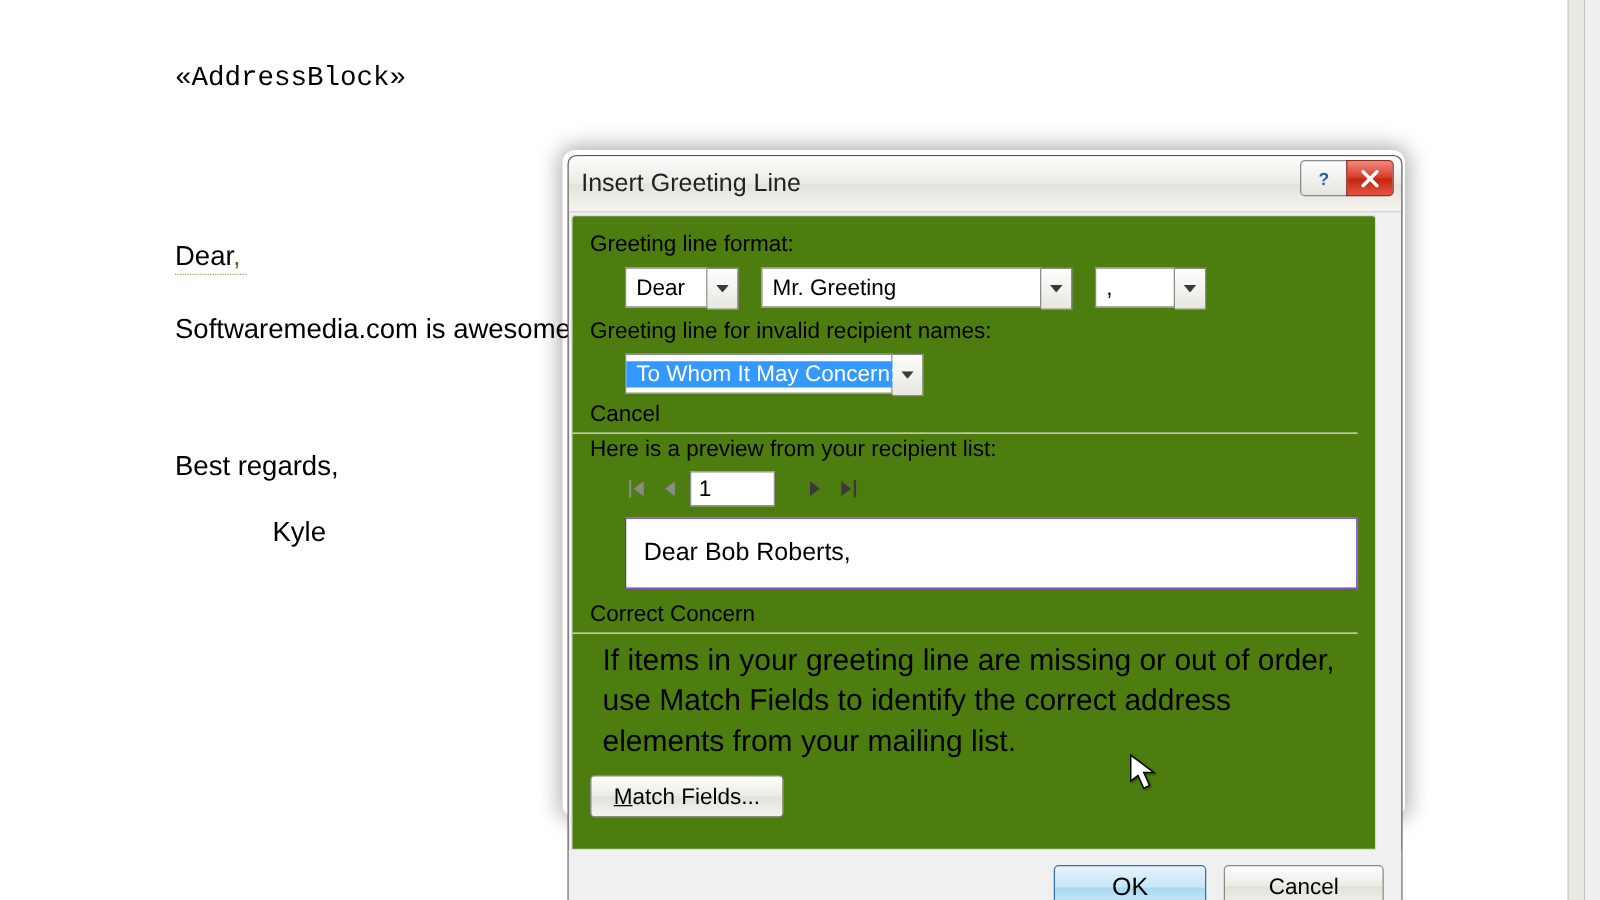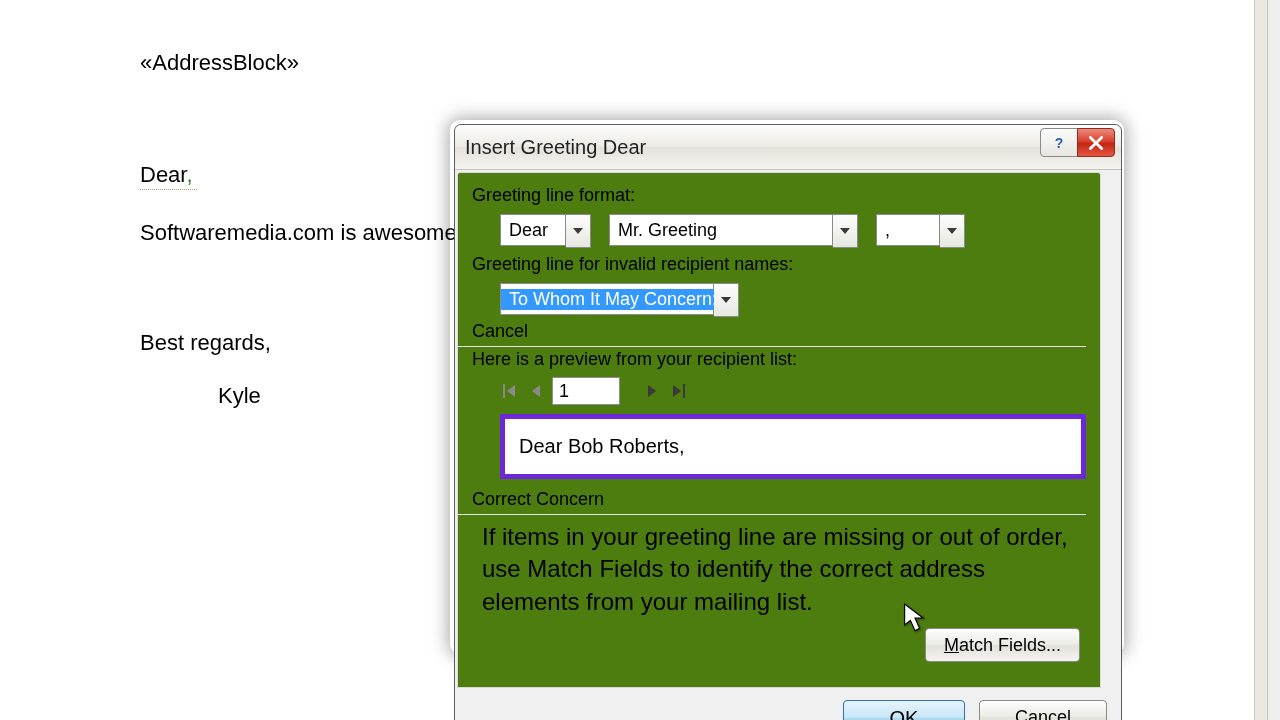--- a/index.html
+++ b/index.html
@@ -1,21 +1,21 @@
 <!DOCTYPE html>
 <html><head>
 <meta charset="utf-8">
 <style>
   html,body{margin:0;padding:0;width:1280px;height:720px;font-family:"Segoe UI",Tahoma,sans-serif;background:#fff;color:#000;overflow:hidden}
   .page{position:absolute;left:0;top:0;width:1254px;height:720px;background:#fff}
   .ruler-gap{position:absolute;left:1254px;top:0;width:13px;height:720px;background:#e9e9e2;border-left:1px solid #c8c8c0}
   .scroll-track{position:absolute;left:1267px;top:0;width:13px;height:720px;background:#efefef;box-shadow:inset 1px 0 0 #c4c4c4}
   .doc{position:absolute;left:140px;top:50px;right:40px;font-size:22px;line-height:1.2}
-  .address-block{font-family:Liberation Sans, sans-serif}
-  .dear-line{margin-top:86px;border-bottom:1px dotted #9aa970;display:inline-block;padding-right:4px}
+  .address-block{font-family:Liberation Mono, monospace}
+  .dear-line{margin-top:116px;border-bottom:1px dotted #9aa970;display:inline-block;padding-right:4px}
   .squig{color:#3a7d2a}
   .body-line{margin-top:30px}
   .regards{margin-top:84px}
   .kyle{margin-top:26px;padding-left:78px}
 
   
   .dlg-shadow{position:absolute;left:450px;top:120px;width:674px;height:534px;border-radius:10px;box-shadow:0 0 18px 2px rgba(0,0,0,.35);background:transparent;pointer-events:none}
   .dialog{position:absolute;left:454px;top:124px;width:666px;border:1px solid #5c5c5c;border-radius:7px;background:#f0f0f0;font-size:18px}
   .titlebar{height:44px;border-bottom:1px solid #c0c0c0;border-radius:7px 7px 0 0;background:linear-gradient(#fdfdfd,#ecebe6 48%,#e3e2db 52%,#f5f4ef);position:relative;display:flex;align-items:center}
   .title{padding-left:10px;font-size:20px;color:#222}
@@ -33,24 +33,24 @@
   .sel-box{border:1px solid #8a8a8a;background:#fff;display:flex;align-items:center;height:30px}
   .sel-box span{padding:0 8px;white-space:nowrap}
   .sel-box.sel-highlight span{background:#3399ff;color:#fff}
   .dd-btn{width:24px;height:32px;border:1px solid #8a8a8a;border-left:none;background:linear-gradient(#fdfdfd,#e7e7e1);display:flex;align-items:center;justify-content:center}
   .dd-btn svg{width:10px;height:6px}
   .sep-line{height:1px;background:#e4e4e4;margin:4px 0 2px -14px}
   .nav-row{display:flex;align-items:center;gap:6px;margin:6px 0 8px 28px}
   .nav-btn{width:20px;height:30px;display:flex;align-items:center;justify-content:center;color:#8a8a8a}
   .nav-btn.enabled{color:#3a3a3a}
   .rec-num{width:54px;height:26px;border:1px solid #8f8f8f;background:#fff;padding:0 6px;font-size:18px}
-  .preview-box{margin:0 0 10px 28px;border:5px solid #6d28d9;background:#fff;padding:16px 14px;font-size:20px}
+  .preview-box{margin:0 0 10px 28px;border:1px solid #6d28d9;background:#fff;padding:16px 14px;font-size:20px}
   .cp-box{}
   .cp-text{margin:6px 4px 10px 10px;font-size:24px;line-height:1.35}
-  .match-row{display:flex;justify-content:flex-end;margin:0 6px 6px 0}
+  .match-row{display:flex;margin:0 6px 6px 0}
   .win-btn{height:34px;padding:0 18px;border:1px solid #8a8a8a;border-radius:4px;background:linear-gradient(#fdfdfd,#ecece6 48%,#e2e1da 52%,#f4f3ee);font-size:18px;color:#000;cursor:pointer}
   .win-btn .ul{text-decoration:underline}
   .dlg-footer{display:flex;justify-content:flex-end;gap:14px;padding:12px 14px 14px;background:#f0f0f0;border-radius:0 0 7px 7px}
   .ok-btn{width:122px;height:36px;border:1px solid #2e72b6;border-radius:4px;background:linear-gradient(#e9f4fb,#c7e6f7 48%,#a9d8f2 52%,#d7eefb);font-size:20px;color:#000;cursor:pointer}
   .cursor{position:absolute;left:903px;top:603px;pointer-events:none}
   .cursor svg{width:24px;height:30px;filter:drop-shadow(1px 1px 1px rgba(0,0,0,.4))}
 </style>
 </head>
 <body>
 
@@ -64,21 +64,21 @@
     <div class="regards">Best regards,</div>
     <div class="kyle">Kyle</div>
   </div>
 </div>
 <div class="ruler-gap"></div>
 <div class="scroll-track"></div>
 
 <div class="dlg-shadow"></div>
 <div class="dialog">
   <div class="titlebar">
-    <div class="title">Insert Greeting Dear</div>
+    <div class="title">Insert Greeting Line</div>
     <div class="tb-btns">
       <div class="tb-btn tb-help">
           <span>?</span>
         </div>
       <div class="tb-btn tb-close">
         <svg viewBox="0 0 10 10">
             <path d="M1 1 L9 9 M9 1 L1 9" stroke="#fff" stroke-width="2" stroke-linecap="round"></path>
           </svg>
       </div>
     </div>

